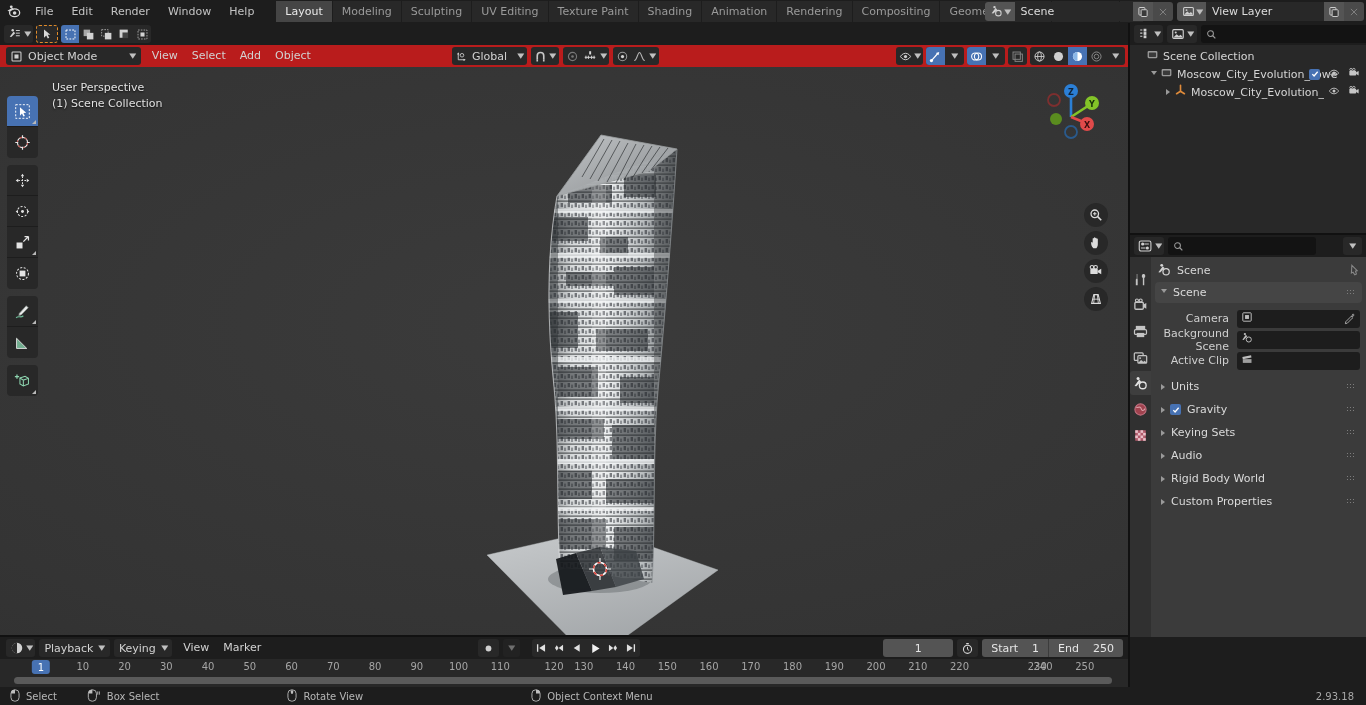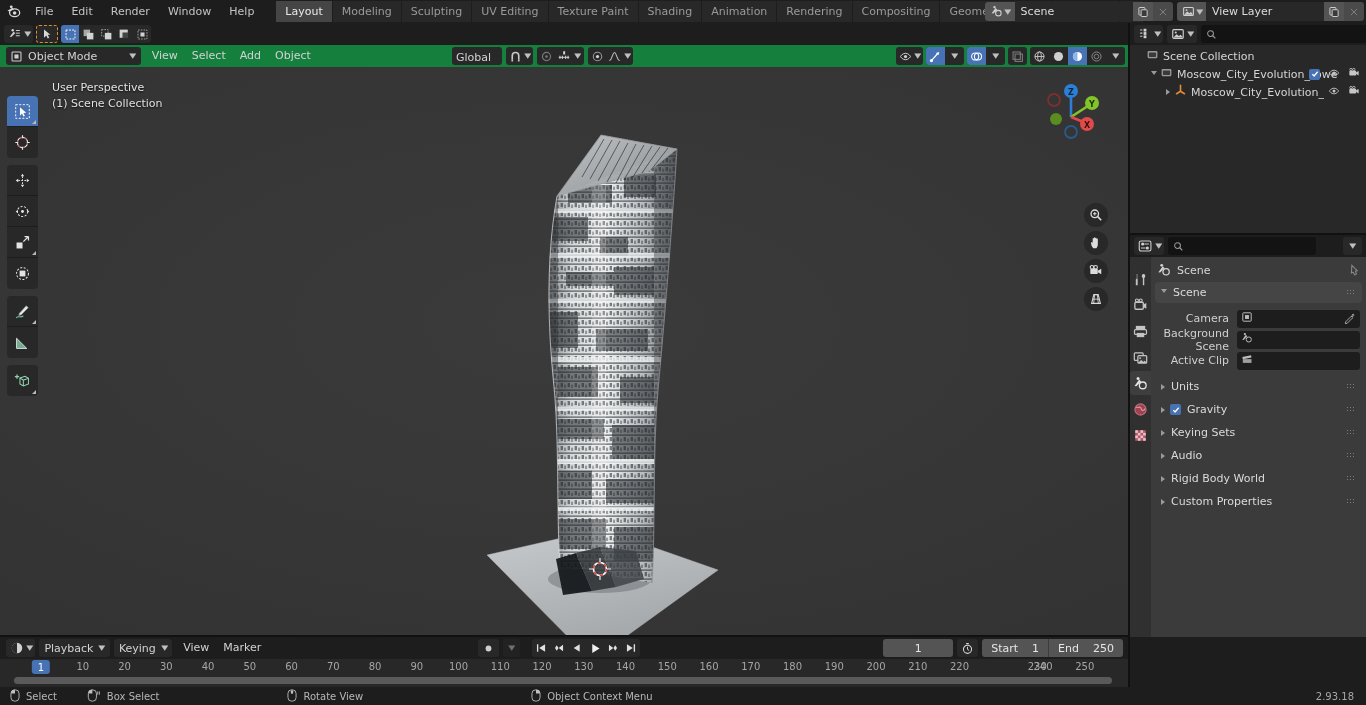--- a/index.html
+++ b/index.html
@@ -55,21 +55,21 @@
 
   
   .viewport-area {
     position: absolute; left: 0; top: 23px; width: 1128px; height: 614px; background: #303030;
   }
   .vp-header {
     position: absolute; left: 0; top: 0; width: 100%; height: 22px; background: #1d1d1d;
     display: flex; align-items: center; padding-left: 4px; gap: 3px;
   }
   .vp-header2 {
-    position: absolute; left: 0; top: 22px; width: 100%; height: 22px; background: #15803d;
+    position: absolute; left: 0; top: 22px; width: 100%; height: 22px; background: #b91c1c;
     display: flex; align-items: center; padding-left: 6px; gap: 4px;
   }
   .hdr-btn {
     height: 18px; display: flex; align-items: center; gap: 3px; padding: 0 4px;
     background: #282828; border-radius: 3px; color: #d2d2d2; font-size: 11px;
   }
   .hdr-txt { padding: 0 7px; height: 18px; line-height: 18px; color: #d2d2d2; font-size: 11px; border-radius: 3px;}
   .chev { font-size: 7px; color: #c0c0c0; transform: scaleX(1.3); }
   .seg { display: flex; align-items: center; background: #282828; border-radius: 3px; overflow: hidden; height: 18px; }
   .seg > div { width: 18px; height: 18px; display:flex; align-items:center; justify-content:center; }
@@ -346,21 +346,21 @@
         <span class="chev" style="margin-left:28px;">▼</span>
       </div>
       <div id="vp-menus" style="display:flex;align-items:center;">
           <div class="hdr-txt">View</div>
           <div class="hdr-txt">Select</div>
           <div class="hdr-txt">Add</div>
           <div class="hdr-txt">Object</div>
         </div>
 
       <div style="position:absolute;left:452px;top:2px;display:flex;align-items:center;gap:4px;">
-        <div class="hdr-btn" style="padding:0 4px;gap:4px;flex-direction:column;">
+        <div class="hdr-btn" style="padding:0 4px;gap:4px;">
           <svg width="12" height="12" viewBox="0 0 16 16">
               <path d="M3 13 L3 4 M3 13 L12 13" stroke="#d0d0d0" stroke-width="1.2"></path>
               <path d="M3 3 L1.5 6 L4.5 6 Z" fill="#d0d0d0"></path>
               <path d="M13 13 L10 11.5 L10 14.5 Z" fill="#d0d0d0"></path>
               <circle cx="8" cy="7" r="2.4" fill="none" stroke="#d0d0d0" stroke-width="1.1"></circle>
             </svg>
           <span style="min-width:42px;">Global</span>
           <span class="chev">▼</span>
         </div>
         <div class="hdr-btn" style="padding:0 3px;">
@@ -1087,21 +1087,21 @@
         <div class="tick" style="left: 124.5px;">20</div>
         <div class="tick" style="left: 166.25px;">30</div>
         <div class="tick" style="left: 208px;">40</div>
         <div class="tick" style="left: 249.75px;">50</div>
         <div class="tick" style="left: 291.5px;">60</div>
         <div class="tick" style="left: 333.25px;">70</div>
         <div class="tick" style="left: 375px;">80</div>
         <div class="tick" style="left: 416.75px;">90</div>
         <div class="tick" style="left: 458.5px;">100</div>
         <div class="tick" style="left: 500.25px;">110</div>
-        <div class="tick" style="left: 542px;">120</div>
+        <div class="tick" style="left: 554px;">120</div>
         <div class="tick" style="left: 583.75px;">130</div>
         <div class="tick" style="left: 625.5px;">140</div>
         <div class="tick" style="left: 667.25px;">150</div>
         <div class="tick" style="left: 709px;">160</div>
         <div class="tick" style="left: 750.75px;">170</div>
         <div class="tick" style="left: 792.5px;">180</div>
         <div class="tick" style="left: 834.25px;">190</div>
         <div class="tick" style="left: 876px;">200</div>
         <div class="tick" style="left: 917.75px;">210</div>
         <div class="tick" style="left: 959.5px;">220</div>

